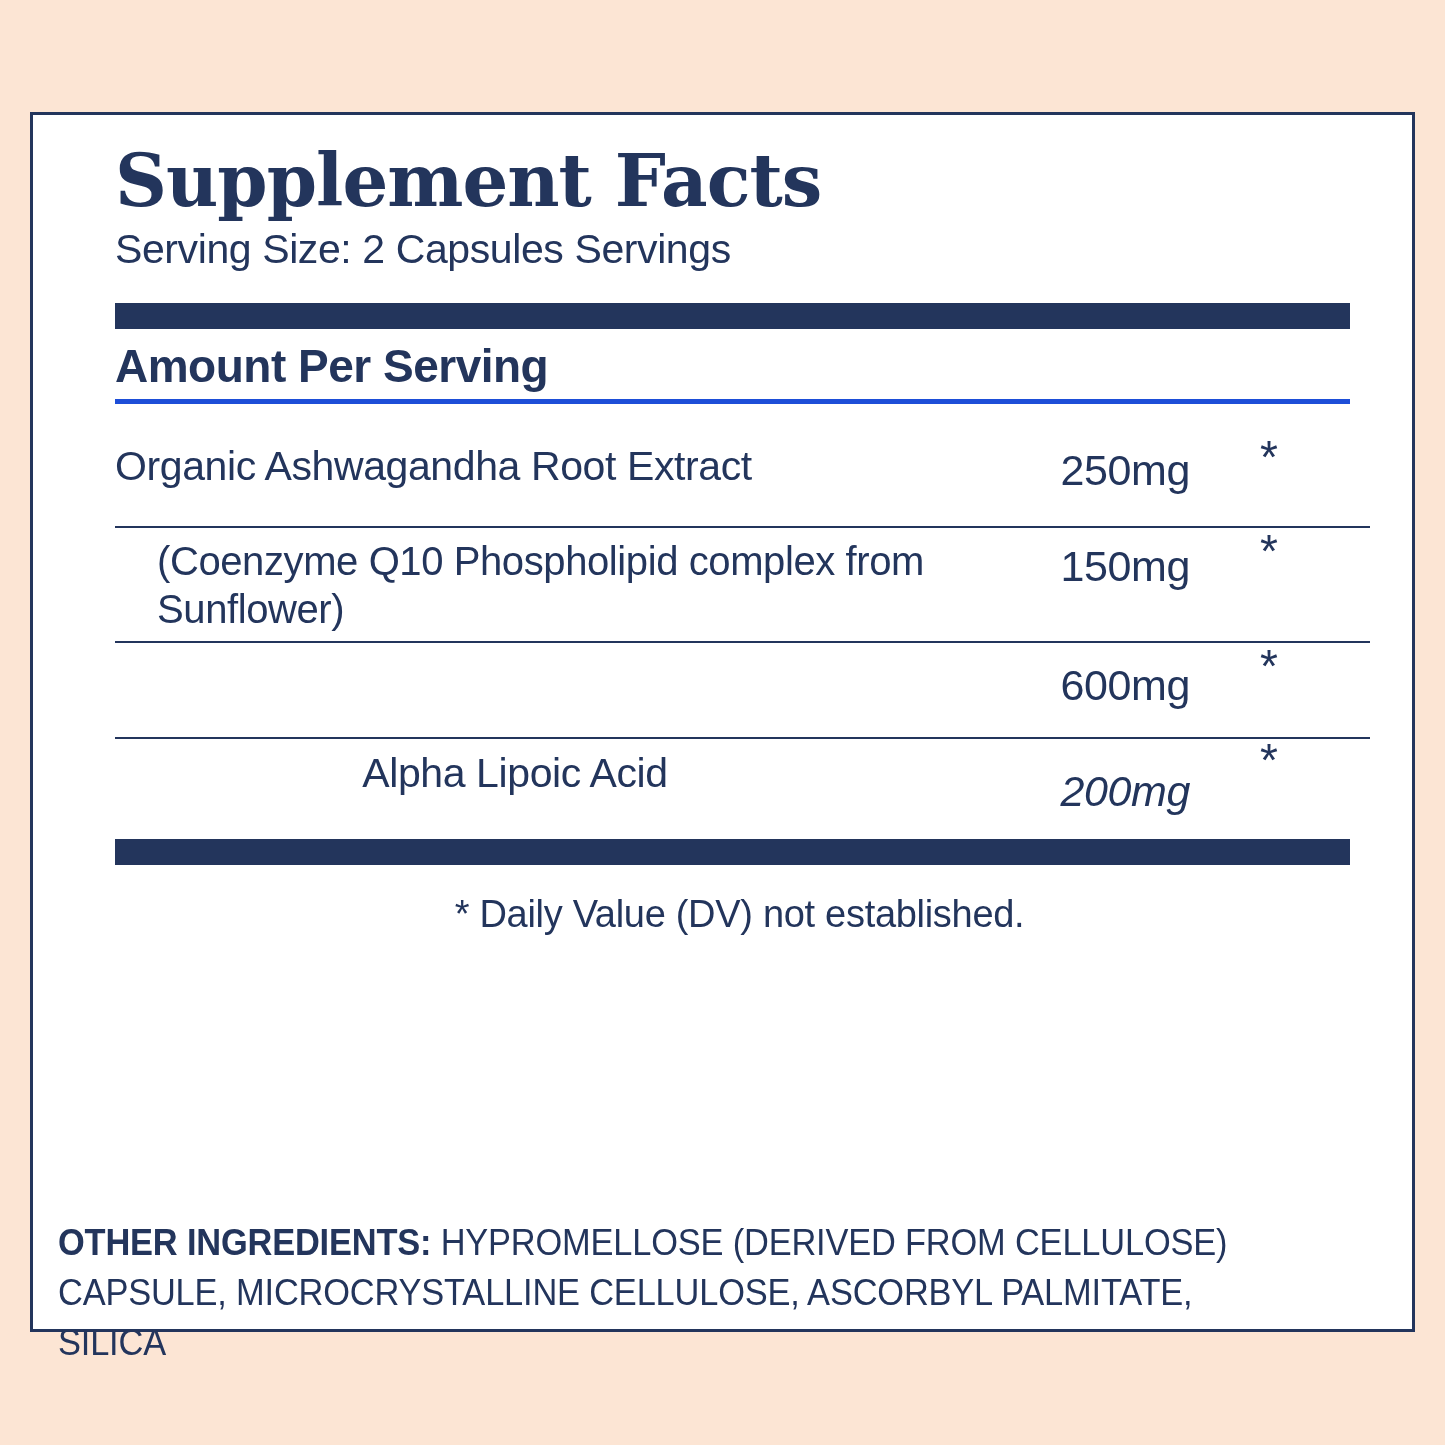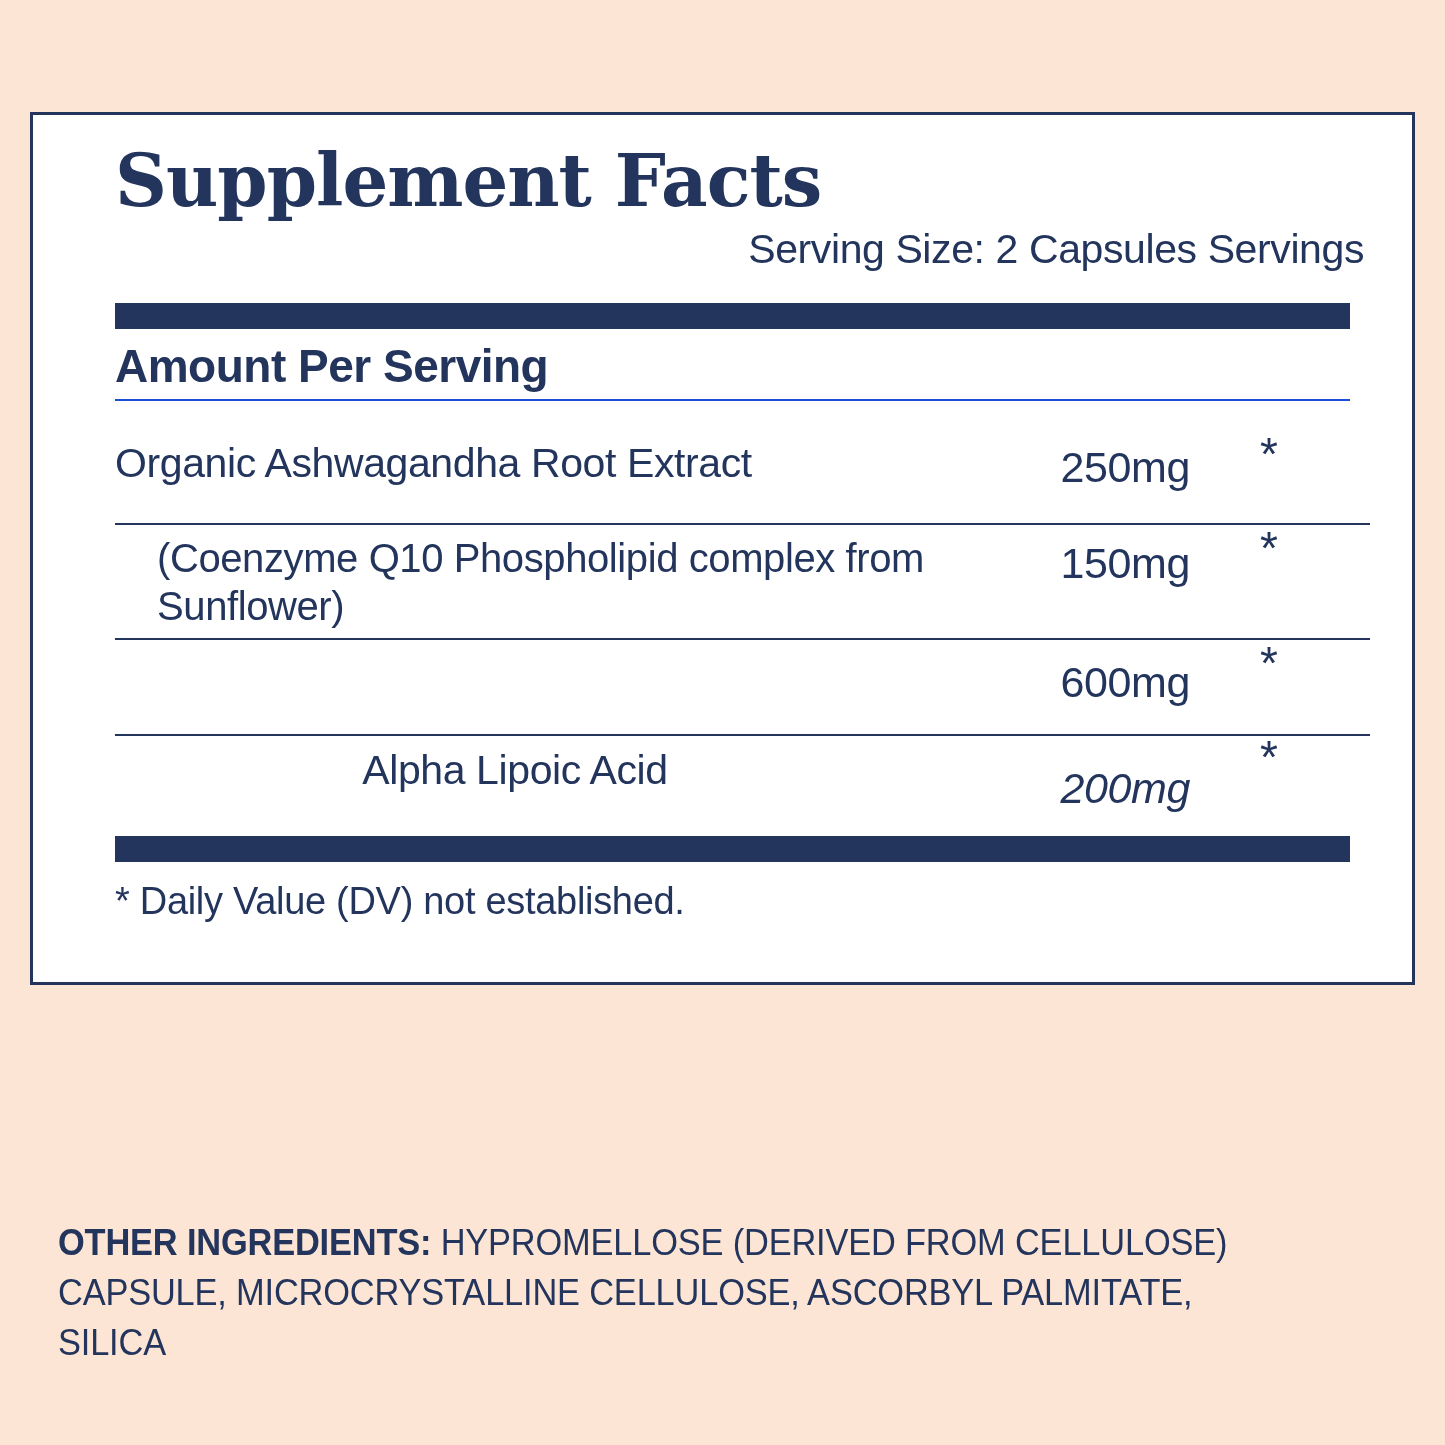--- a/index.html
+++ b/index.html
@@ -20,21 +20,21 @@
     width: 1445px;
     height: 1445px;
     box-sizing: border-box;
   }
 
   .panel {
     position: absolute;
     left: 30px;
     top: 112px;
     width: 1385px;
-    height: 873px;
+    height: 1220px;
     background: #ffffff;
     border: 3px solid #23355c;
     box-sizing: border-box;
   }
 
   .inner {
     position: absolute;
     left: 82px;
     top: 18px;
     right: 48px;
@@ -48,36 +48,35 @@
     letter-spacing: -1px;
     color: #23355c;
     margin: 12px 0 6px 0;
   }
 
   .serving-line {
     font-size: 41px;
     line-height: 1.28;
     color: #23355c;
     letter-spacing: -0.4px;
-    text-align: right;
   }
 
   .bar-top {
     margin-top: 28px;
     height: 26px;
     background: #23355c;
     width: 1235px;
   }
 
   .headrow {
     display: flex;
     align-items: baseline;
     justify-content: space-between;
     width: 1235px;
-    border-bottom: 2px solid #1d4ed8;
+    border-bottom: 5px solid #1d4ed8;
     padding: 10px 0 6px 0;
     box-sizing: border-box;
   }
   .headrow .h-left {
     font-size: 46px;
     font-weight: bold;
     letter-spacing: -0.5px;
   }
   .headrow .h-right {
     font-size: 46px;
@@ -140,23 +139,24 @@
   .row.r4 .star { top: -2px; }
 
   .bar-bottom {
     margin-top: 4px;
     height: 26px;
     background: #23355c;
     width: 1235px;
   }
 
   .footnote {
-    margin-top: 18px;
+    margin-top: 28px;
     font-size: 38px;
     letter-spacing: -0.3px;
+    text-align: center;
   }
 
   .other {
     position: absolute;
     left: 58px;
     top: 1218px;
     width: 1330px;
     font-family: "Liberation Sans", sans-serif;
     font-size: 37px;
     line-height: 1.35;

